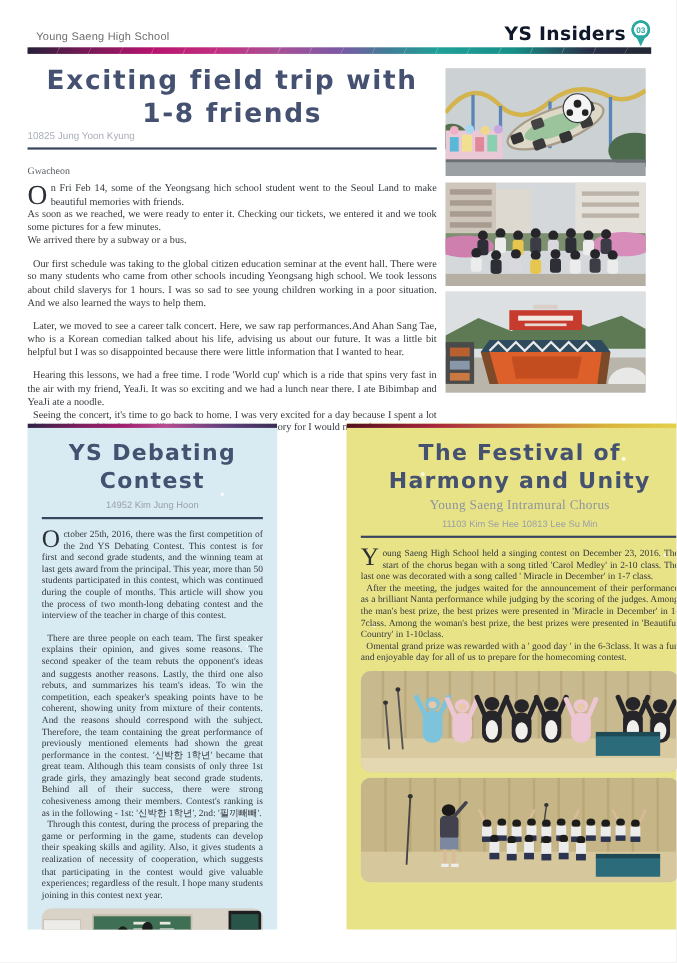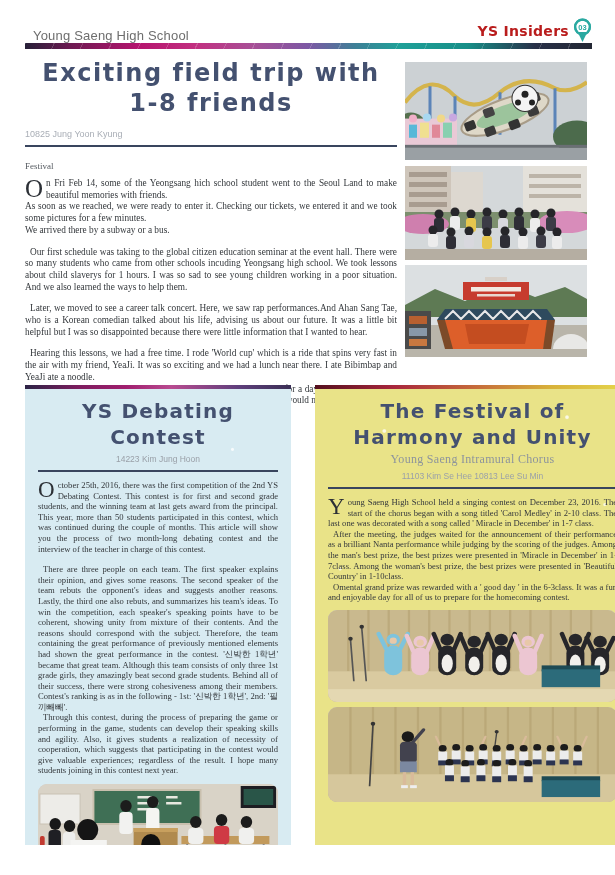--- a/index.html
+++ b/index.html
@@ -6,44 +6,44 @@
   * { margin:0; padding:0; box-sizing:border-box; }
   html,body { background:#e9e9e9; }
   .page {
     position:relative; width:615px; height:875px; margin:0 auto;
     background:#ffffff; overflow:hidden;
     font-family:"Liberation Serif", serif; color:#33373b;
   }
   
   .school-name {
     position:absolute; left:33px; top:28px;
-    font-family:"Liberation Sans", sans-serif; font-size:13px; color:#6e6e6e; letter-spacing:.2px;
+    font-family:"Liberation Sans", sans-serif; font-size:10px; color:#6e6e6e; letter-spacing:.2px;
   }
   .masthead {
     position:absolute; right:23px; top:18px; display:flex; align-items:center; gap:4px;
   }
   .masthead-title {
-    font-family:"DejaVu Sans", sans-serif; font-weight:bold; font-size:14px; color:#b91c1c; letter-spacing:.3px;
+    font-family:"DejaVu Sans", sans-serif; font-weight:bold; font-size:17px; color:#0f172a; letter-spacing:.3px;
   }
   .pin-badge { width:19px; height:25px; display:block; }
   .header-bar {
     position:absolute; left:25px; right:23px; top:43px; height:6px;
     background:linear-gradient(90deg,#262038 0%,#6d1a52 8%,#b5146e 20%,#c22f80 30%,#a84f96 40%,#7c58a4 50%,#3f7f97 58%,#1fa098 66%,#178f88 78%,#283048 90%,#232733 100%);
   }
   .header-bar:after {
     content:""; display:block; width:100%; height:100%;
     background:repeating-linear-gradient(115deg, rgba(255,255,255,.18) 0 1px, transparent 1px 26px);
   }
   
   .ft-left { position:absolute; left:25px; top:58px; width:372px; }
   .ft-title {
     font-family:"DejaVu Sans", sans-serif; font-weight:bold; font-size:24px;
     color:#445170; letter-spacing:1.5px; line-height:30px;text-align:center;
   }
-  .ft-byline { margin-top:11px; font-family:"Liberation Sans", sans-serif; font-size:9px; color:#a9aeb6; }
+  .ft-byline { margin-top:0; font-family:"Liberation Sans", sans-serif; font-size:9px; color:#a9aeb6; }
   .rule { height:2px; background:#39455e; margin-top:6px; }
   .dateline { margin-top:14px; font-size:9px; color:#555a60; }
   .ft-body { margin-top:7px; }
   .ft-body p { font-size:9.3px; line-height:11.7px; text-align:justify; }
   .gap { margin-top:10px; }
   .ind { text-indent:5px; }
   .dropcap::first-letter {
     float:left; font-size:25px; line-height:20px; padding:1px 3px 0 0; color:#2c3036;
   }
   
@@ -55,21 +55,21 @@
   .photo svg { display:block; width:100%; height:100%; }
   
   .box {
     position:absolute; top:385px; height:460px; overflow:hidden;
     font-family:"Liberation Serif", serif;
   }
   .box-strip { height:4px; }
   .strip-left { background:linear-gradient(90deg,#2c2446 0%,#7c1d5e 20%,#a01e6e 38%,#b84b90 55%,#5f3f7c 80%,#3a2f55 100%); }
   .strip-right { background:linear-gradient(90deg,#54101e 0%,#a8263c 25%,#c4683a 50%,#d8b23a 75%,#e6d84e 100%); }
   .box-blue {
-    left:25px; width:266px; background:#d8ebf2;
+    left:25px; width:227px; background:#d8ebf2;
     background-image:radial-gradient(circle at 18% 30%, rgba(255,255,255,.8) 1px, transparent 2px),
                      radial-gradient(circle at 78% 14%, rgba(255,255,255,.8) 1px, transparent 2px),
                      radial-gradient(circle at 62% 62%, rgba(255,255,255,.7) 1px, transparent 2px),
                      radial-gradient(circle at 88% 44%, rgba(255,255,255,.7) 1px, transparent 2px);
   }
   .box-yellow {
     left:315px; width:315px; background:#e9e388;
     background-image:radial-gradient(circle at 22% 10%, rgba(255,255,255,.8) 1.2px, transparent 2.4px),
                      radial-gradient(circle at 80% 7%, rgba(255,255,255,.8) 1.2px, transparent 2.4px),
                      radial-gradient(circle at 92% 26%, rgba(255,255,255,.7) 1px, transparent 2px),
@@ -109,21 +109,21 @@
       <text x="9.5" y="11.8" text-anchor="middle" font-family="Liberation Sans, sans-serif" font-size="7.5" font-weight="bold" fill="#2aa9a1">03</text>
     </svg>
   </div>
 
   <div class="header-bar"></div>
 
   <div class="ft-left">
     <div class="ft-title">Exciting field trip with 1-8 friends</div>
     <div class="ft-byline">10825 Jung Yoon Kyung</div>
     <div class="rule"></div>
-    <div class="dateline">Festival</div>
+    <div class="dateline">Gwacheon</div>
     <div class="ft-body">
       <p class="dropcap">On Fri Feb 14, some of the Yeongsang hich school student went to the Seoul Land to make beautiful memories with friends.</p>
       <p>As soon as we reached, we were ready to enter it. Checking our tickets, we entered it and we took some pictures for a few minutes.</p>
       <p>We arrived there by a subway or a bus.</p>
       <p class="gap ind">Our first schedule was taking to the global citizen education seminar at the event hall. There were so many students who came from other schools incuding Yeongsang high school. We took lessons about child slaverys for 1 hours. I was so sad to see young children working in a poor situation. And we also learned the ways to help them.</p>
       <p class="gap ind">Later, we moved to see a career talk concert. Here, we saw rap performances.And Ahan Sang Tae, who is a Korean comedian talked about his life, advising us about our future. It was a little bit helpful but I was so disappointed because there were little information that I wanted to hear.</p>
       <p class="gap ind">Hearing this lessons, we had a free time. I rode 'World cup' which is a ride that spins very fast in the air with my friend, YeaJi. It was so exciting and we had a lunch near there. I ate Bibimbap and YeaJi ate a noodle.</p>
       <p class="ind">Seeing the concert, it's time to go back to home. I was very excited for a day because I spent a lot of time with my friends. It was likely to become a great memory for I would never forget.</p>
     </div>
   </div>
@@ -242,21 +242,21 @@
         <rect x="4" y="63" width="18" height="8" fill="#8898a8"></rect>
         <rect x="4" y="74" width="18" height="7" fill="#c87840"></rect>
       </svg>
     </div>
   </div>
 
   <div class="box box-blue">
     <div class="box-strip strip-left"></div>
     <div class="box-inner">
       <div class="box-title">YS Debating Contest</div>
-      <div class="box-byline">14223 Kim Jung Hoon</div>
+      <div class="box-byline">14952 Kim Jung Hoon</div>
       <div class="rule"></div>
       <div class="box-body">
         <p class="dropcap">October 25th, 2016, there was the first competition of the 2nd YS Debating Contest. This contest is for first and second grade students, and the winning team at last gets award from the principal. This year, more than 50 students participated in this contest, which was continued during the couple of months. This article will show you the process of two month-long debating contest and the interview of the teacher in charge of this contest.</p>
         <p class="gap ind">There are three people on each team. The first speaker explains their opinion, and gives some reasons. The second speaker of the team rebuts the opponent's ideas and suggests another reasons. Lastly, the third one also rebuts, and summarizes his team's ideas. To win the competition, each speaker's speaking points have to be coherent, showing unity from mixture of their contents. And the reasons should correspond with the subject. Therefore, the team containing the great performance of previously mentioned elements had shown the great performance in the contest. '신박한 1학년' became that great team. Although this team consists of only three 1st grade girls, they amazingly beat second grade students. Behind all of their success, there were strong cohesiveness among their members. Contest's ranking is as in the following - 1st: '신박한 1학년', 2nd: '필끼빼빼'.</p>
         <p class="ind">Through this contest, during the process of preparing the game or performing in the game, students can develop their speaking skills and agility. Also, it gives students a realization of necessity of cooperation, which suggests that participating in the contest would give valuable experiences; regardless of the result. I hope many students joining in this contest next year.</p>
       </div>
       <div class="box-photo debate-photo">
         <svg viewBox="0 0 251 105" preserveAspectRatio="none">
           <rect width="251" height="105" fill="#d9d3c7"></rect>
           <rect x="2" y="10" width="42" height="30" fill="#edece8" stroke="#c9c2b4"></rect>

